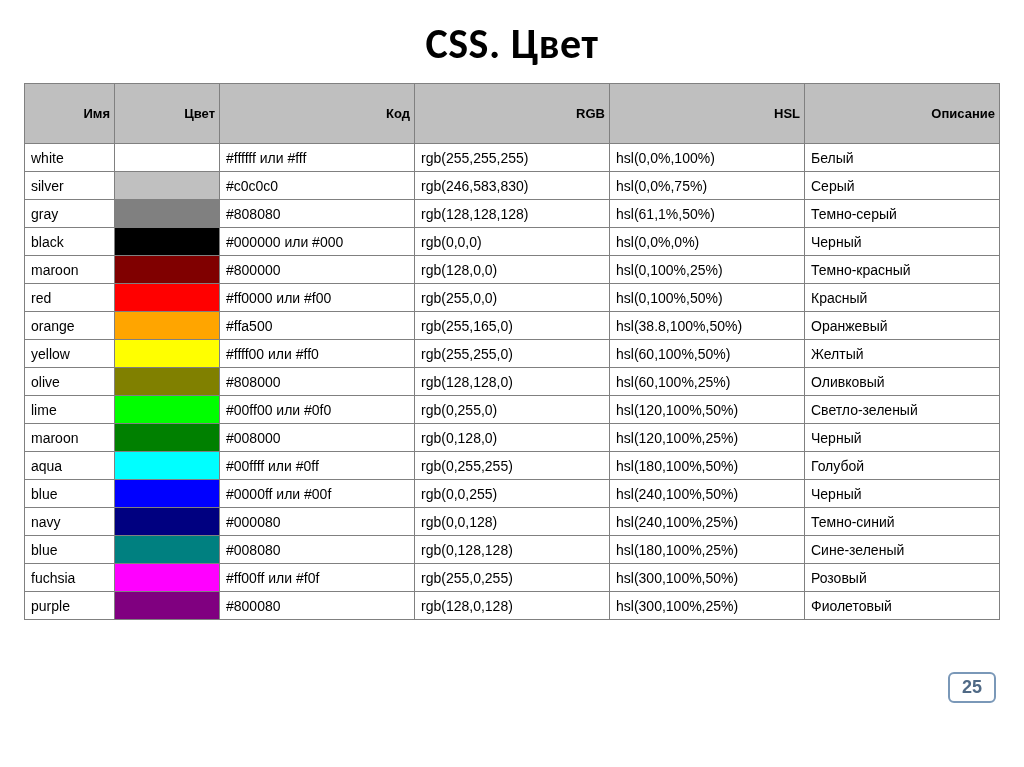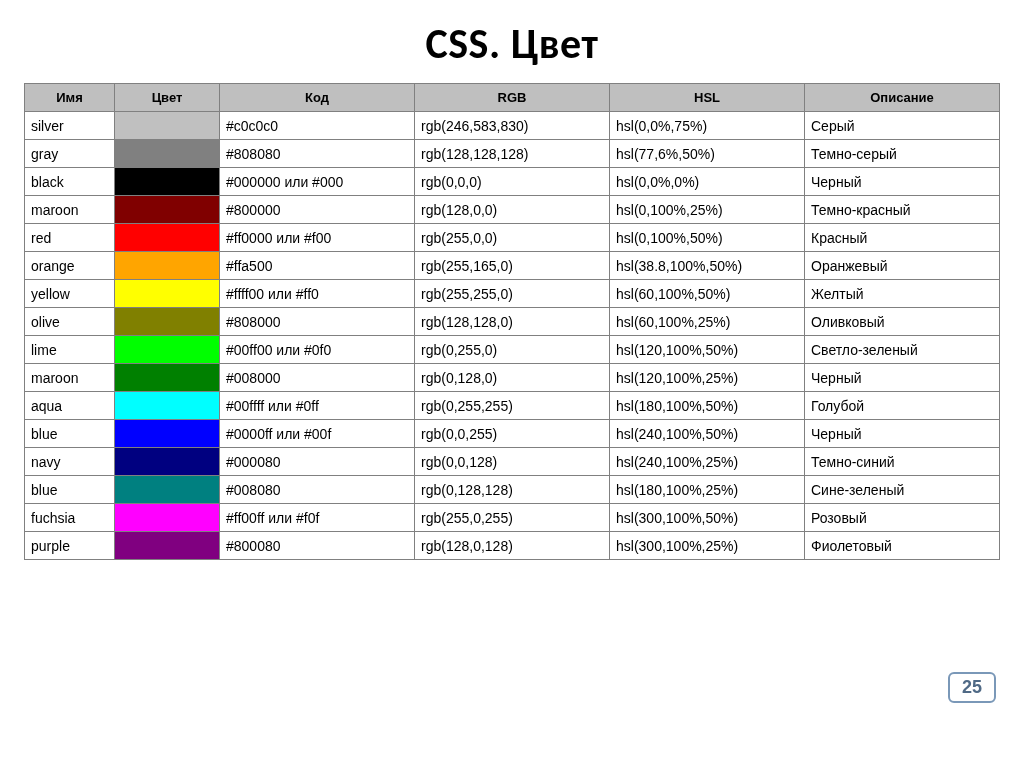--- a/index.html
+++ b/index.html
@@ -26,24 +26,24 @@
   }
   table.color-table {
     width: 100%;
     border-collapse: collapse;
     table-layout: fixed;
     font-size: 14px;
   }
   table.color-table th {
     background: #bfbfbf;
     border: 1px solid #808080;
-    padding: 6px 4px;
+    padding: 22px 4px;
     font-weight: 700;
     font-size: 13px;
-    text-align: center;
+    text-align: right;
   }
   table.color-table td {
     border: 1px solid #808080;
     padding: 4px 6px;
     height: 28px;
     vertical-align: middle;
     font-size: 14px;
     background: #fff;
   }
   table.color-table td.swatch {
@@ -90,33 +90,41 @@
         <th>Имя</th>
         <th>Цвет</th>
         <th>Код</th>
         <th>RGB</th>
         <th>HSL</th>
         <th>Описание</th>
       </tr>
     </thead>
     <tbody id="color-rows">
         <tr>
+          <td>white</td>
+          <td class="swatch" style="background: rgb(255, 255, 255);"></td>
+          <td>#ffffff или #fff</td>
+          <td>rgb(255,255,255)</td>
+          <td>hsl(0,0%,100%)</td>
+          <td>Белый</td>
+        </tr>
+        <tr>
           <td>silver</td>
           <td class="swatch" style="background: rgb(192, 192, 192);"></td>
           <td>#c0c0c0</td>
           <td>rgb(246,583,830)</td>
           <td>hsl(0,0%,75%)</td>
           <td>Серый</td>
         </tr>
         <tr>
           <td>gray</td>
           <td class="swatch" style="background: rgb(128, 128, 128);"></td>
           <td>#808080</td>
           <td>rgb(128,128,128)</td>
-          <td>hsl(77,6%,50%)</td>
+          <td>hsl(61,1%,50%)</td>
           <td>Темно-серый</td>
         </tr>
         <tr>
           <td>black</td>
           <td class="swatch" style="background: rgb(0, 0, 0);"></td>
           <td>#000000 или #000</td>
           <td>rgb(0,0,0)</td>
           <td>hsl(0,0%,0%)</td>
           <td>Черный</td>
         </tr>

